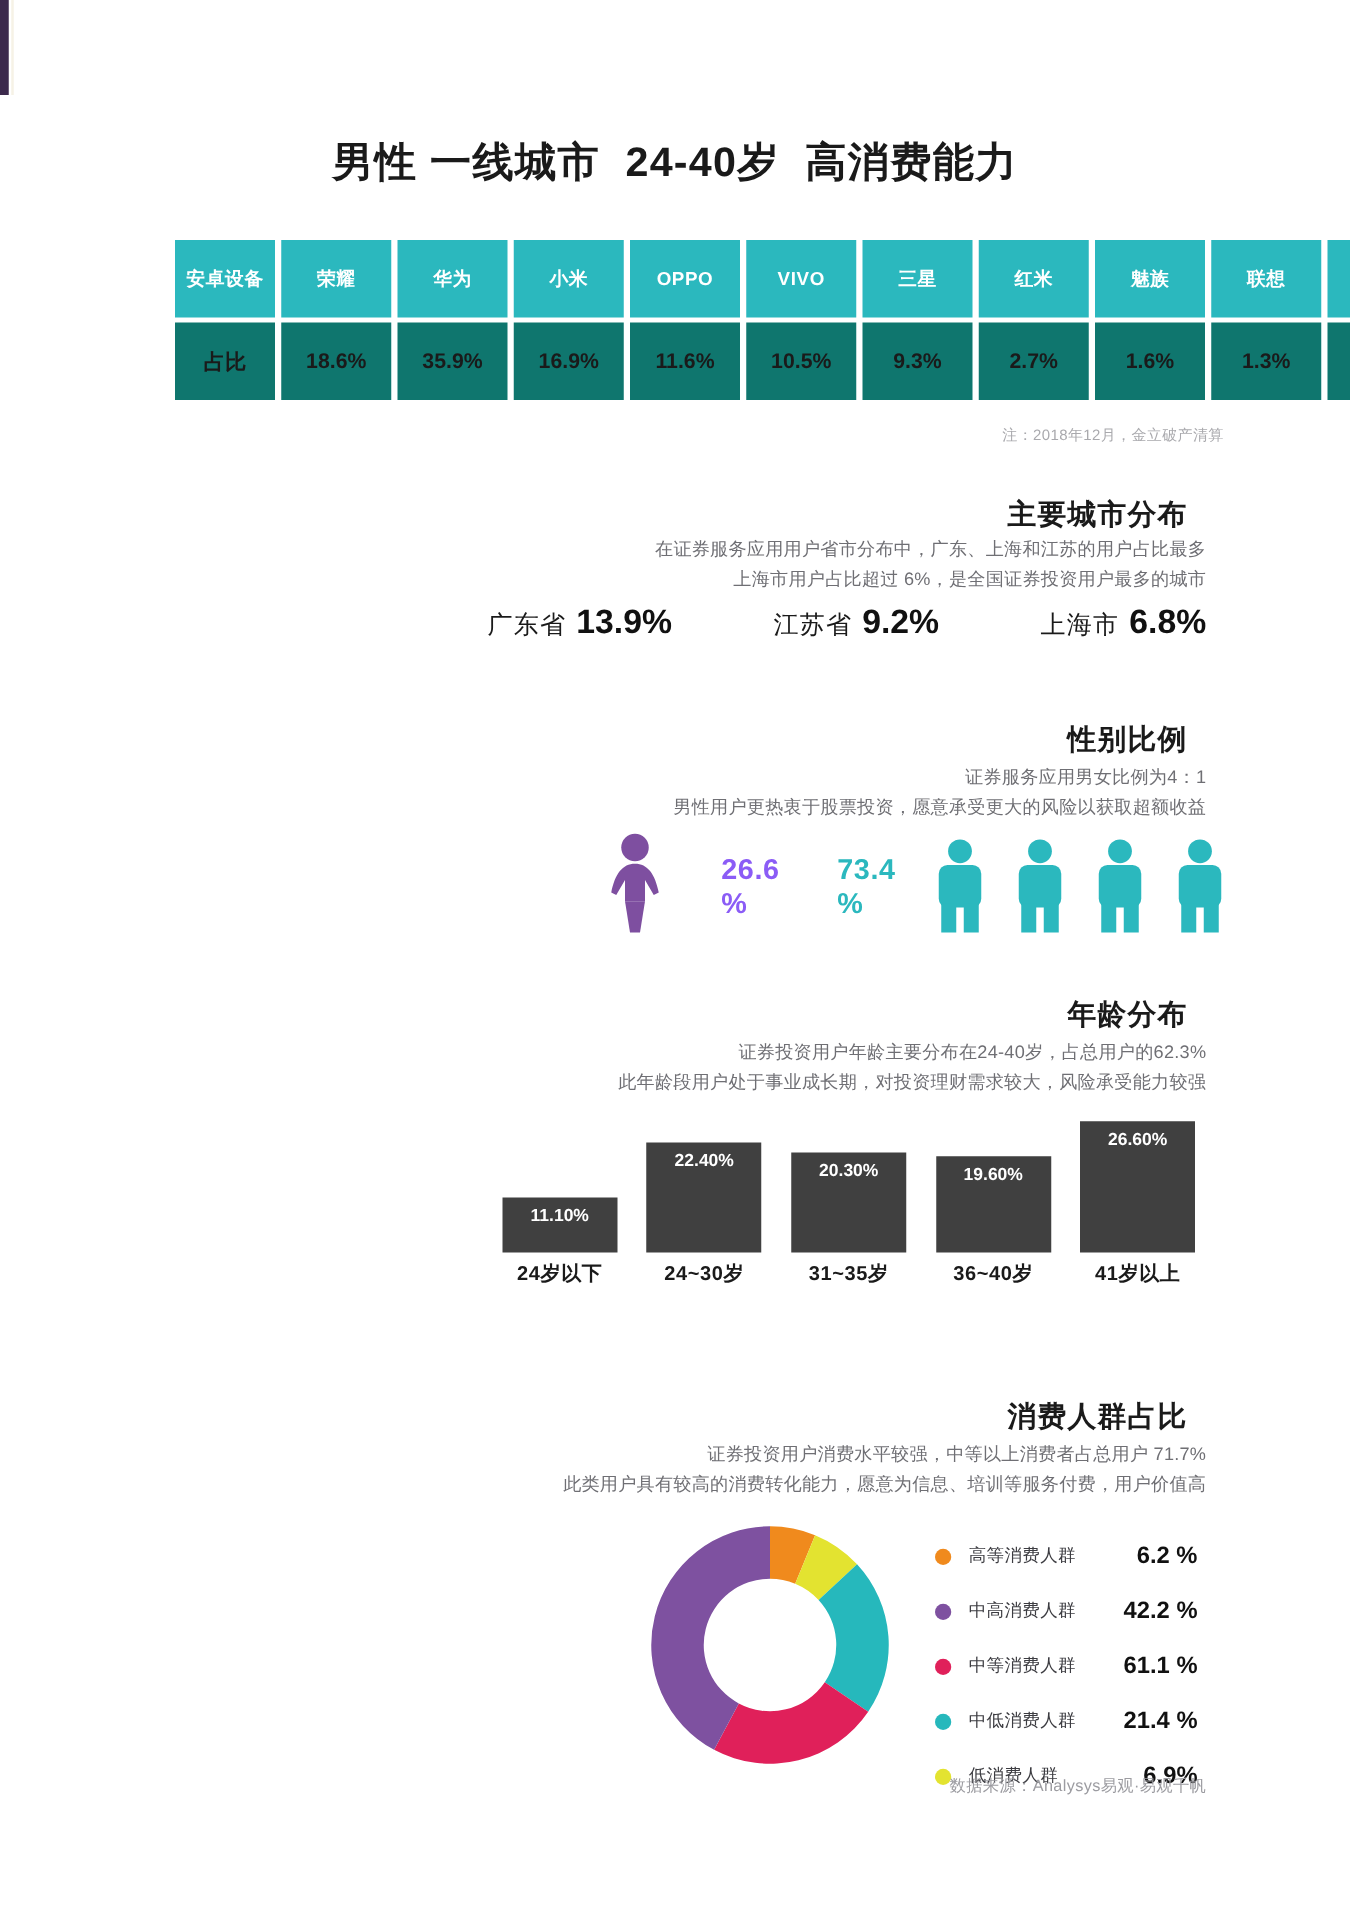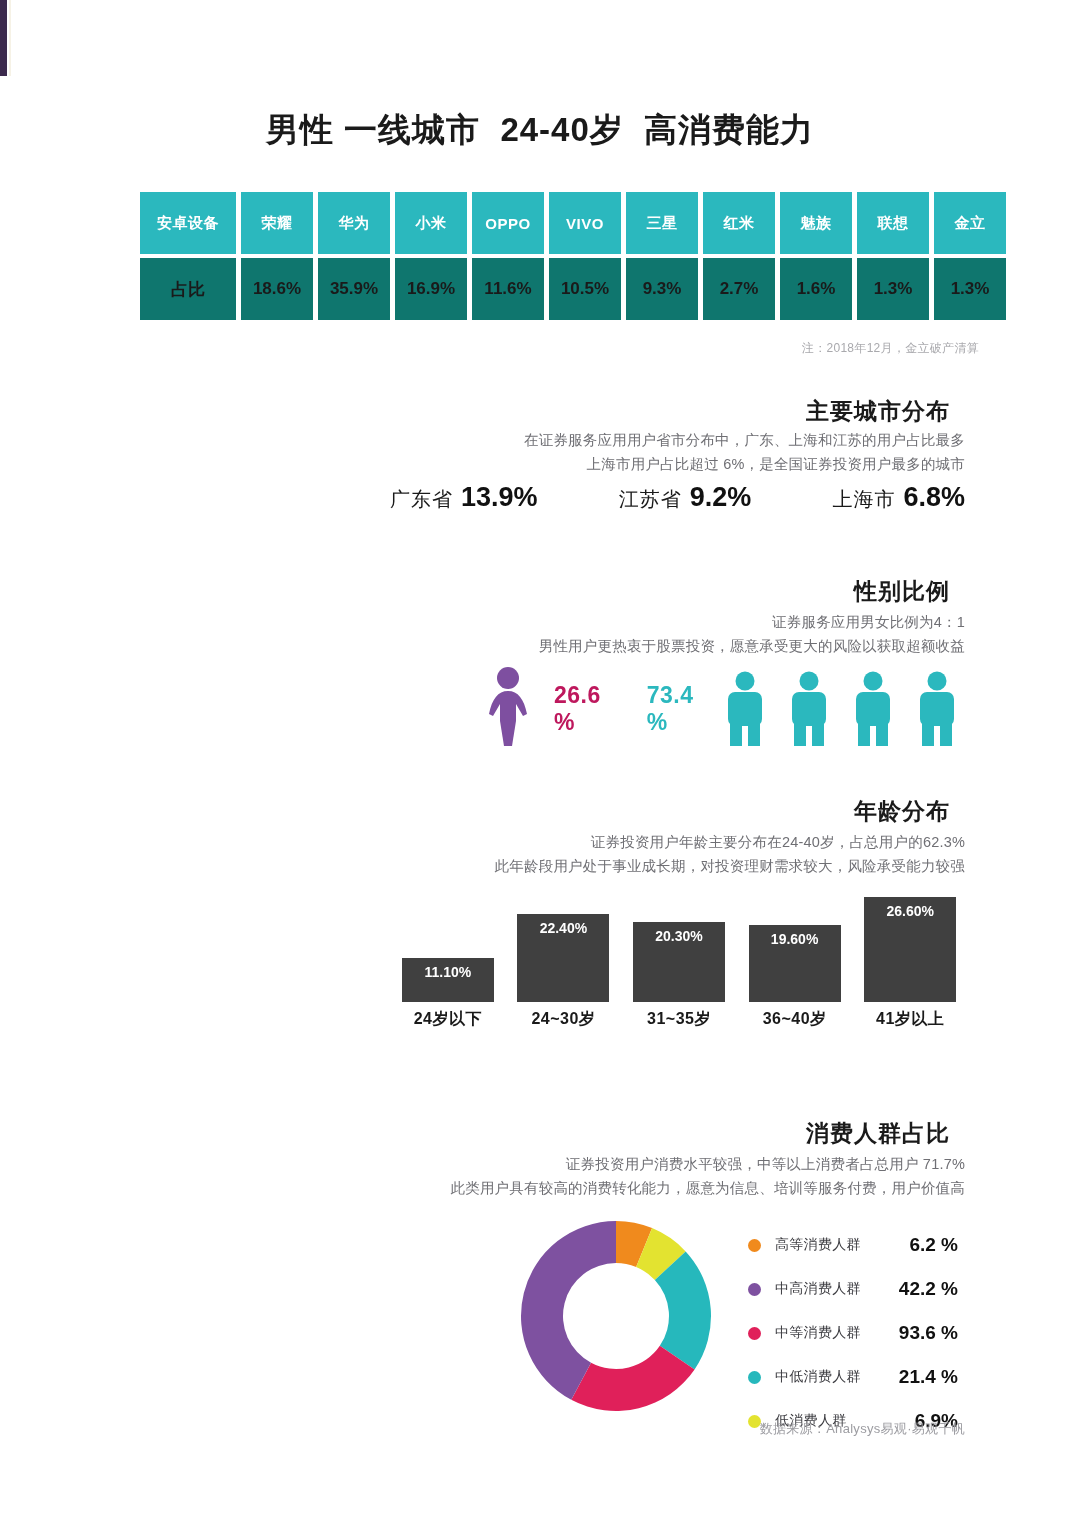--- a/index.html
+++ b/index.html
@@ -52,22 +52,22 @@
     left: 140px;
     top: 192px;
     display: flex;
     gap: 5px;
   }
   .device-col {
     display: flex;
     flex-direction: column;
     gap: 4px;
   }
-  .device-col.first { width: 96px; }
-  .device-col.rest  { width: 72px; }
+  .device-col.first { width: 80px; }
+  .device-col.rest  { width: 88px; }
   .dev-head {
     background: #2bb8be;
     color: #ffffff;
     font-size: 15px;
     font-weight: bold;
     height: 62px;
     display: flex;
     align-items: center;
     justify-content: center;
     letter-spacing: 0.5px;
@@ -141,21 +141,21 @@
     width: 480px;
     height: 86px;
     display: flex;
     align-items: center;
   }
   .gender-pct {
     font-size: 23px;
     font-weight: bold;
     letter-spacing: 0.5px;
   }
-  .pct-female { color: #be185d; margin: 0 46px 0 18px; }
+  .pct-female { color: #8b5cf6; margin: 0 46px 0 41px; }
   .pct-male   { color: #2bb8be; margin: 0 26px 0 0; }
   .male-group { display: flex; gap: 14px; }
 
   
   .bar-chart {
     position: absolute;
     left: 390px;
     top: 890px;
     width: 578px;
     height: 140px;
@@ -409,21 +409,21 @@
       <span class="legend-val">6.2 %</span>
     </div>
     <div class="legend-row">
       <span class="legend-dot" style="background: rgb(126, 81, 160);"></span>
       <span class="legend-label">中高消费人群</span>
       <span class="legend-val">42.2 %</span>
     </div>
     <div class="legend-row">
       <span class="legend-dot" style="background: rgb(224, 32, 90);"></span>
       <span class="legend-label">中等消费人群</span>
-      <span class="legend-val">93.6 %</span>
+      <span class="legend-val">61.1 %</span>
     </div>
     <div class="legend-row">
       <span class="legend-dot" style="background: rgb(38, 184, 188);"></span>
       <span class="legend-label">中低消费人群</span>
       <span class="legend-val">21.4 %</span>
     </div>
     <div class="legend-row">
       <span class="legend-dot" style="background: rgb(227, 227, 48);"></span>
       <span class="legend-label">低消费人群</span>
       <span class="legend-val">6.9%</span>

